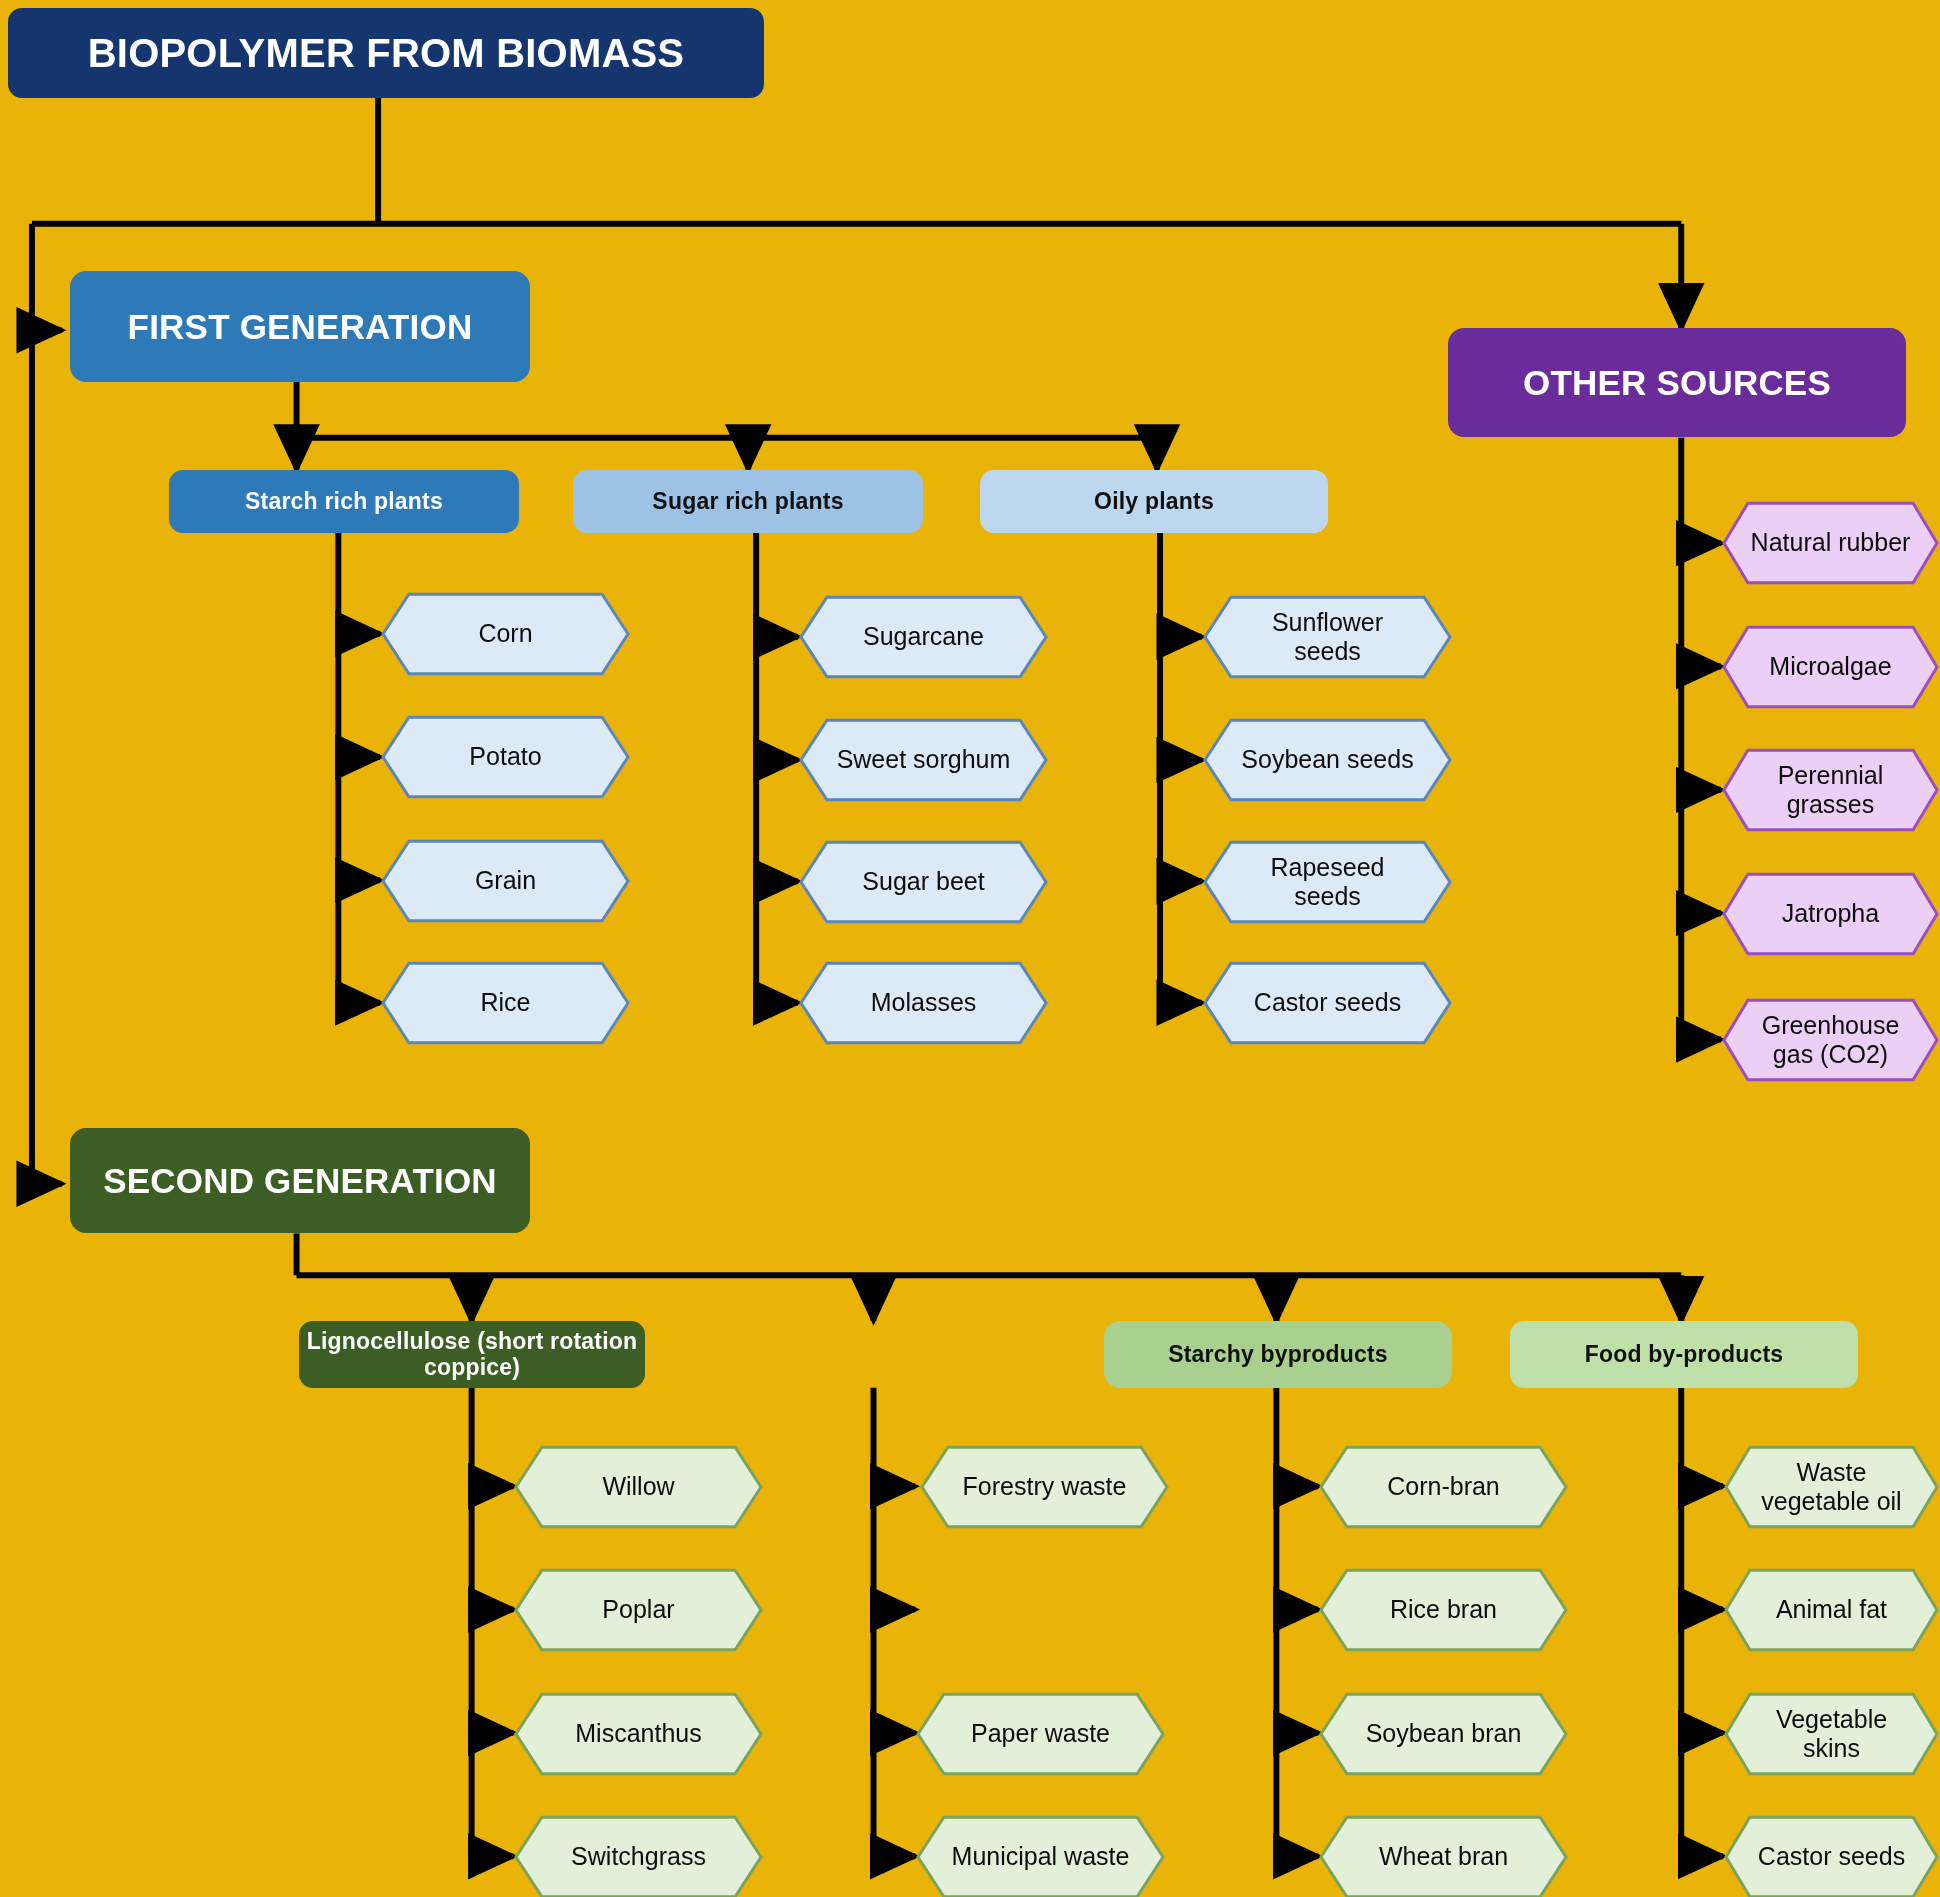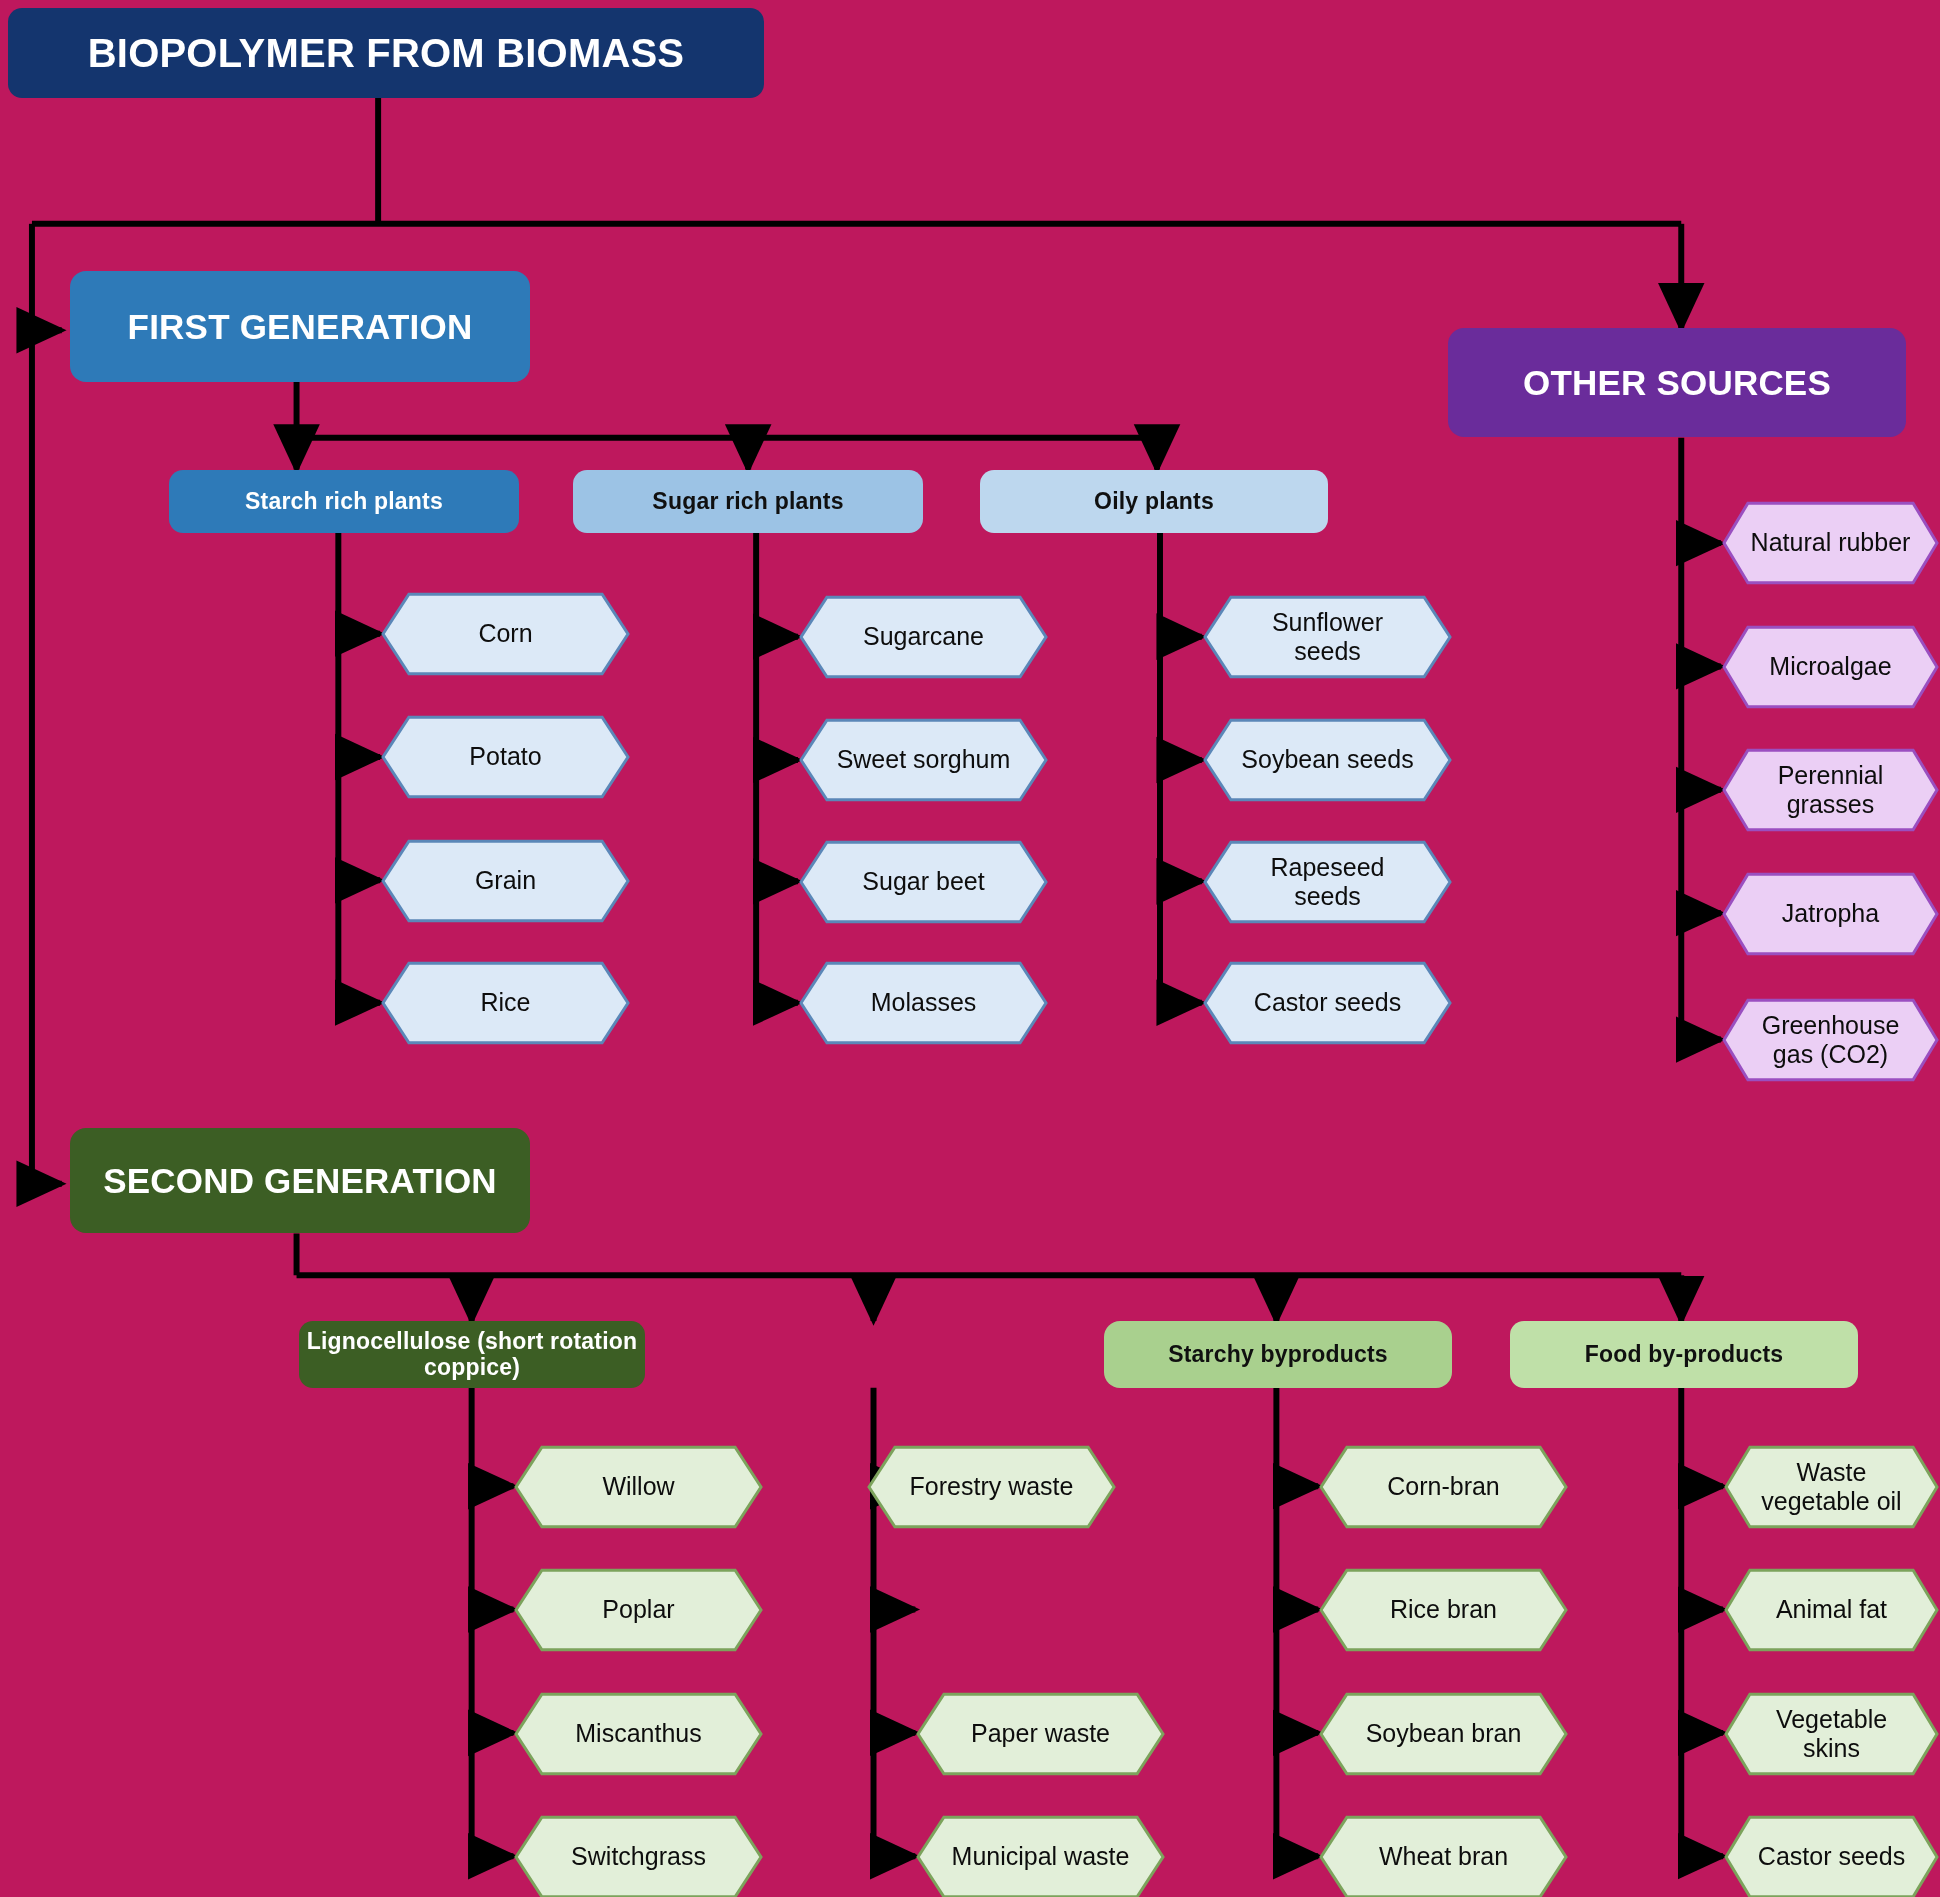--- a/index.html
+++ b/index.html
@@ -1,17 +1,17 @@
 <!DOCTYPE html>
 <html><head>
 <meta charset="utf-8">
 <style>
   html,body{margin:0;padding:0;background:#ffffff;}
   body{font-family:"Liberation Sans", sans-serif;}
-  #stage{position:relative;width:1940px;height:1897px;background:#be185d;overflow:hidden;}
+  #stage{position:relative;width:1940px;height:1897px;background:#eab308;overflow:hidden;}
   #wires{position:absolute;left:0;top:0;width:1940px;height:1897px;pointer-events:none;}
 
   .node{position:absolute;box-sizing:border-box;display:flex;align-items:center;
         justify-content:center;text-align:center;line-height:1.12;}
 
   
   .rbox{border-radius:16px;font-weight:bold;letter-spacing:0.2px;}
   .rbox.lvl0{background:#14356E;color:#fff;font-size:40px;border-radius:14px;}
   .rbox.gen1{background:#2E7AB8;color:#fff;font-size:35px;}
   .rbox.gen2{background:#3C5E24;color:#fff;font-size:35px;}
@@ -281,21 +281,21 @@
       </svg>
     <div class="hlabel">Miscanthus</div>
   </div>
   <div class="hex" style="left:514px;top:1815px;width:249px;height:84px;">
     <svg width="249" height="84" viewBox="0 0 250 84">
         <polygon points="28,2 222,2 248,42 222,82 28,82 2,42" fill="#E2EFD9" stroke="#7CA35C" stroke-width="3"></polygon>
       </svg>
     <div class="hlabel">Switchgrass</div>
   </div>
 
-  <div class="hex" style="left:867px;top:1445px;width:249px;height:84px;">
+  <div class="hex" style="left:920px;top:1445px;width:249px;height:84px;">
     <svg width="249" height="84" viewBox="0 0 250 84">
         <polygon points="28,2 222,2 248,42 222,82 28,82 2,42" fill="#E2EFD9" stroke="#7CA35C" stroke-width="3"></polygon>
       </svg>
     <div class="hlabel" style="padding:0 26px;">Forestry waste</div>
   </div>
   <div class="hex" style="left:916px;top:1692px;width:249px;height:84px;">
     <svg width="249" height="84" viewBox="0 0 250 84">
         <polygon points="28,2 222,2 248,42 222,82 28,82 2,42" fill="#E2EFD9" stroke="#7CA35C" stroke-width="3"></polygon>
       </svg>
     <div class="hlabel">Paper waste</div>

